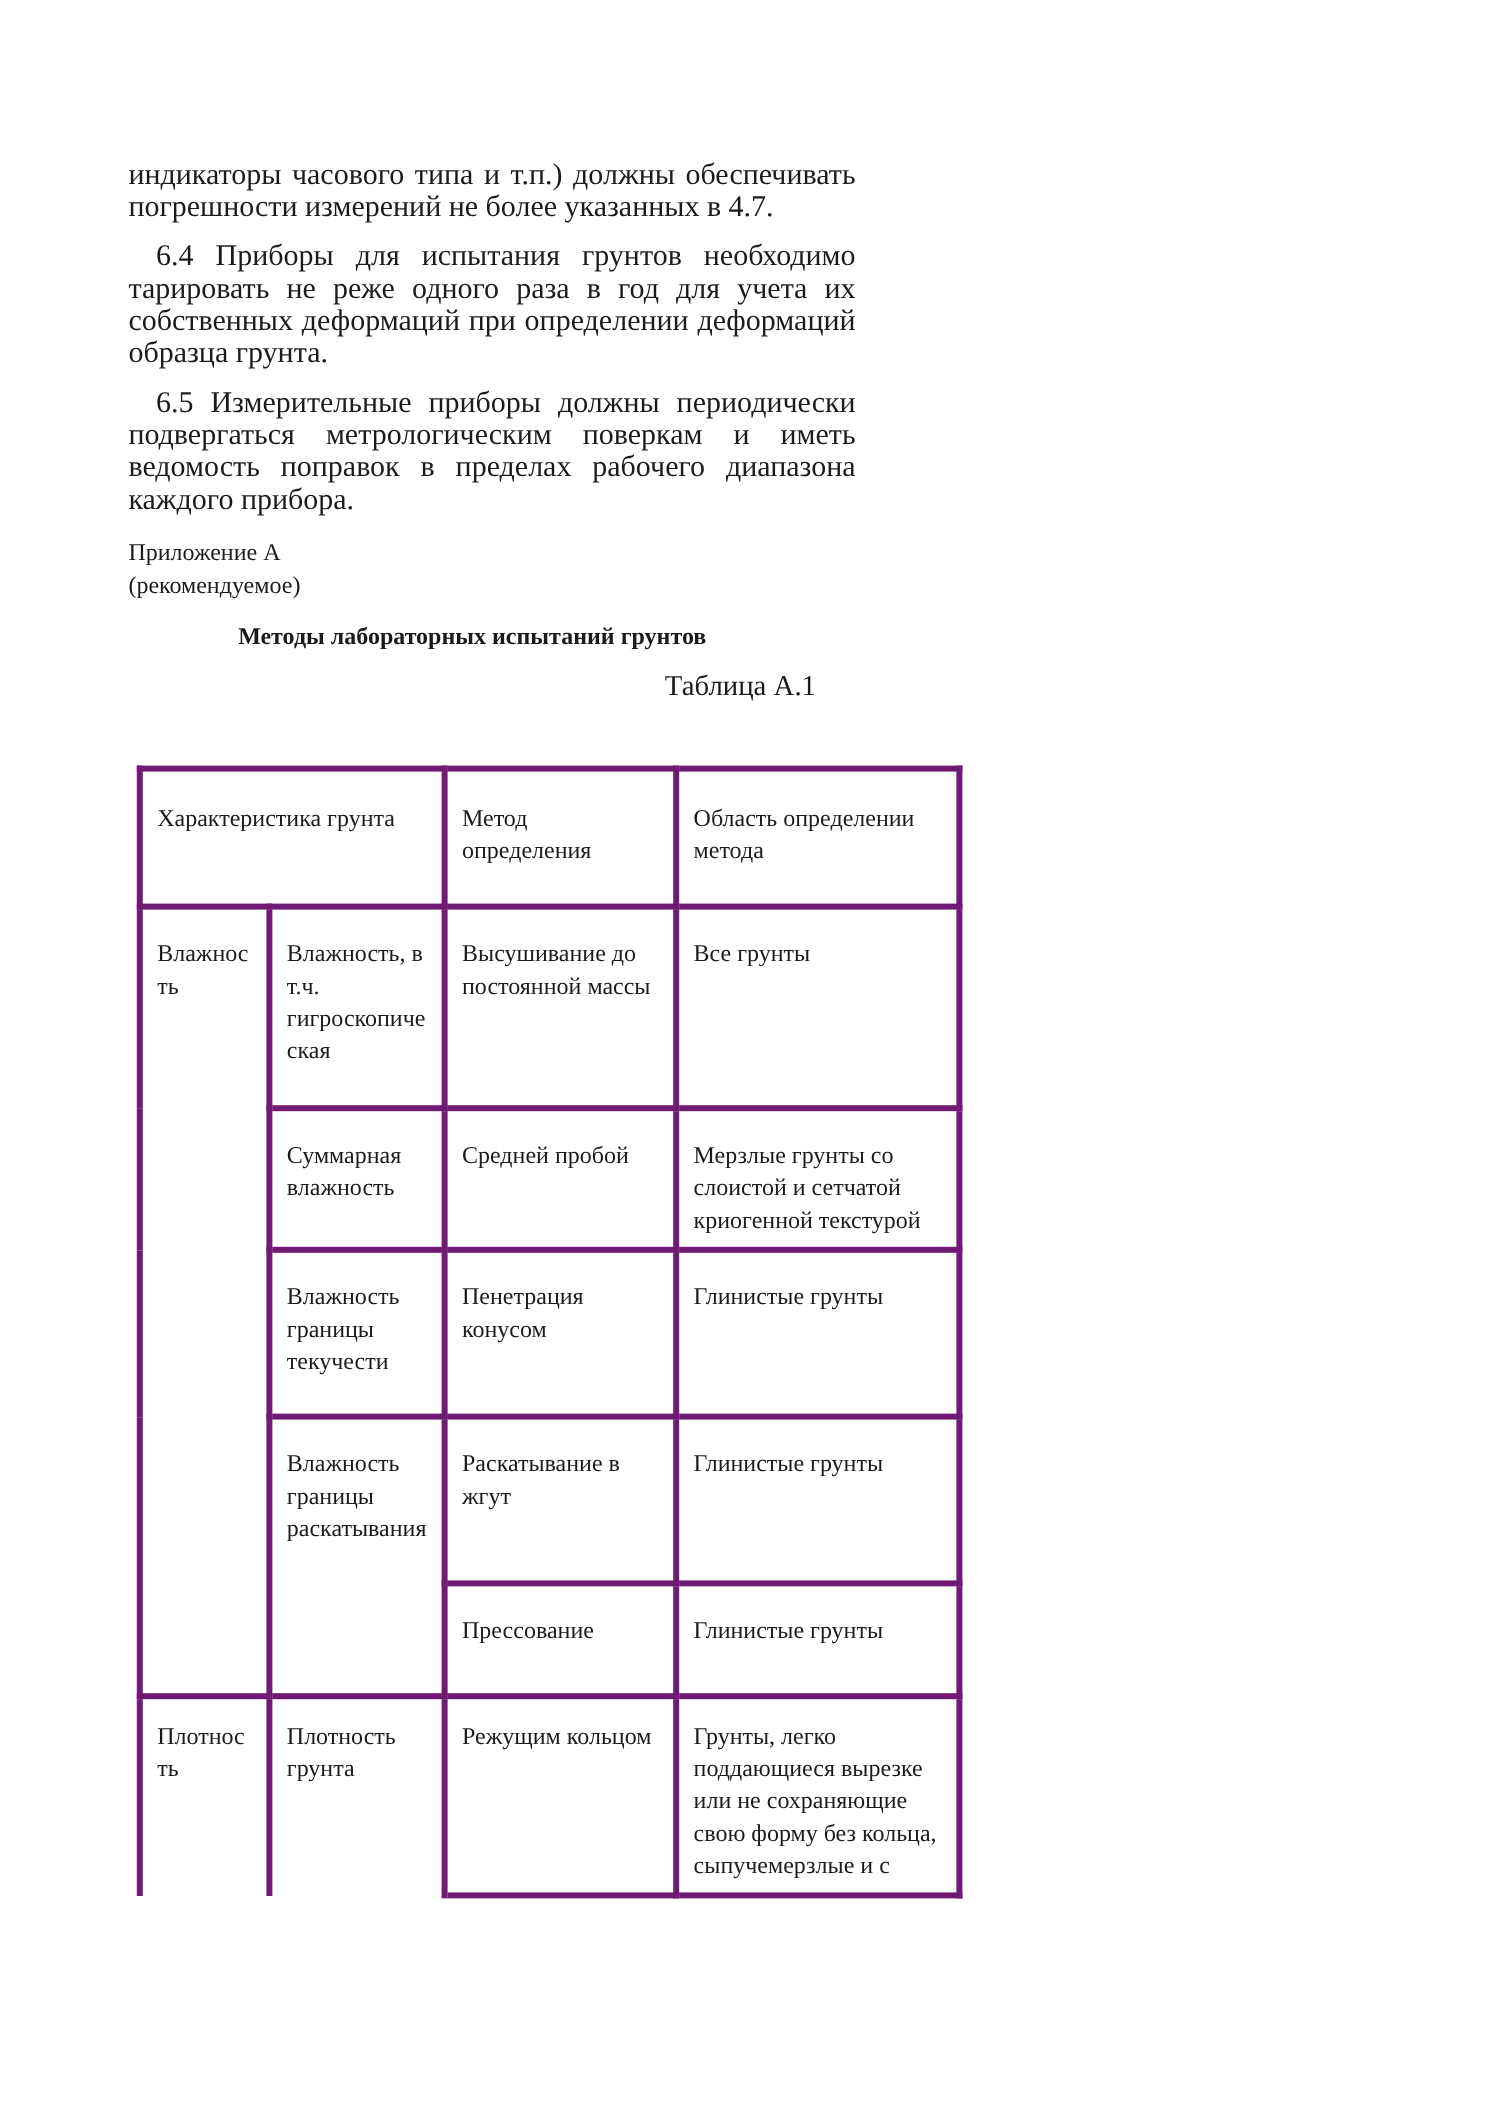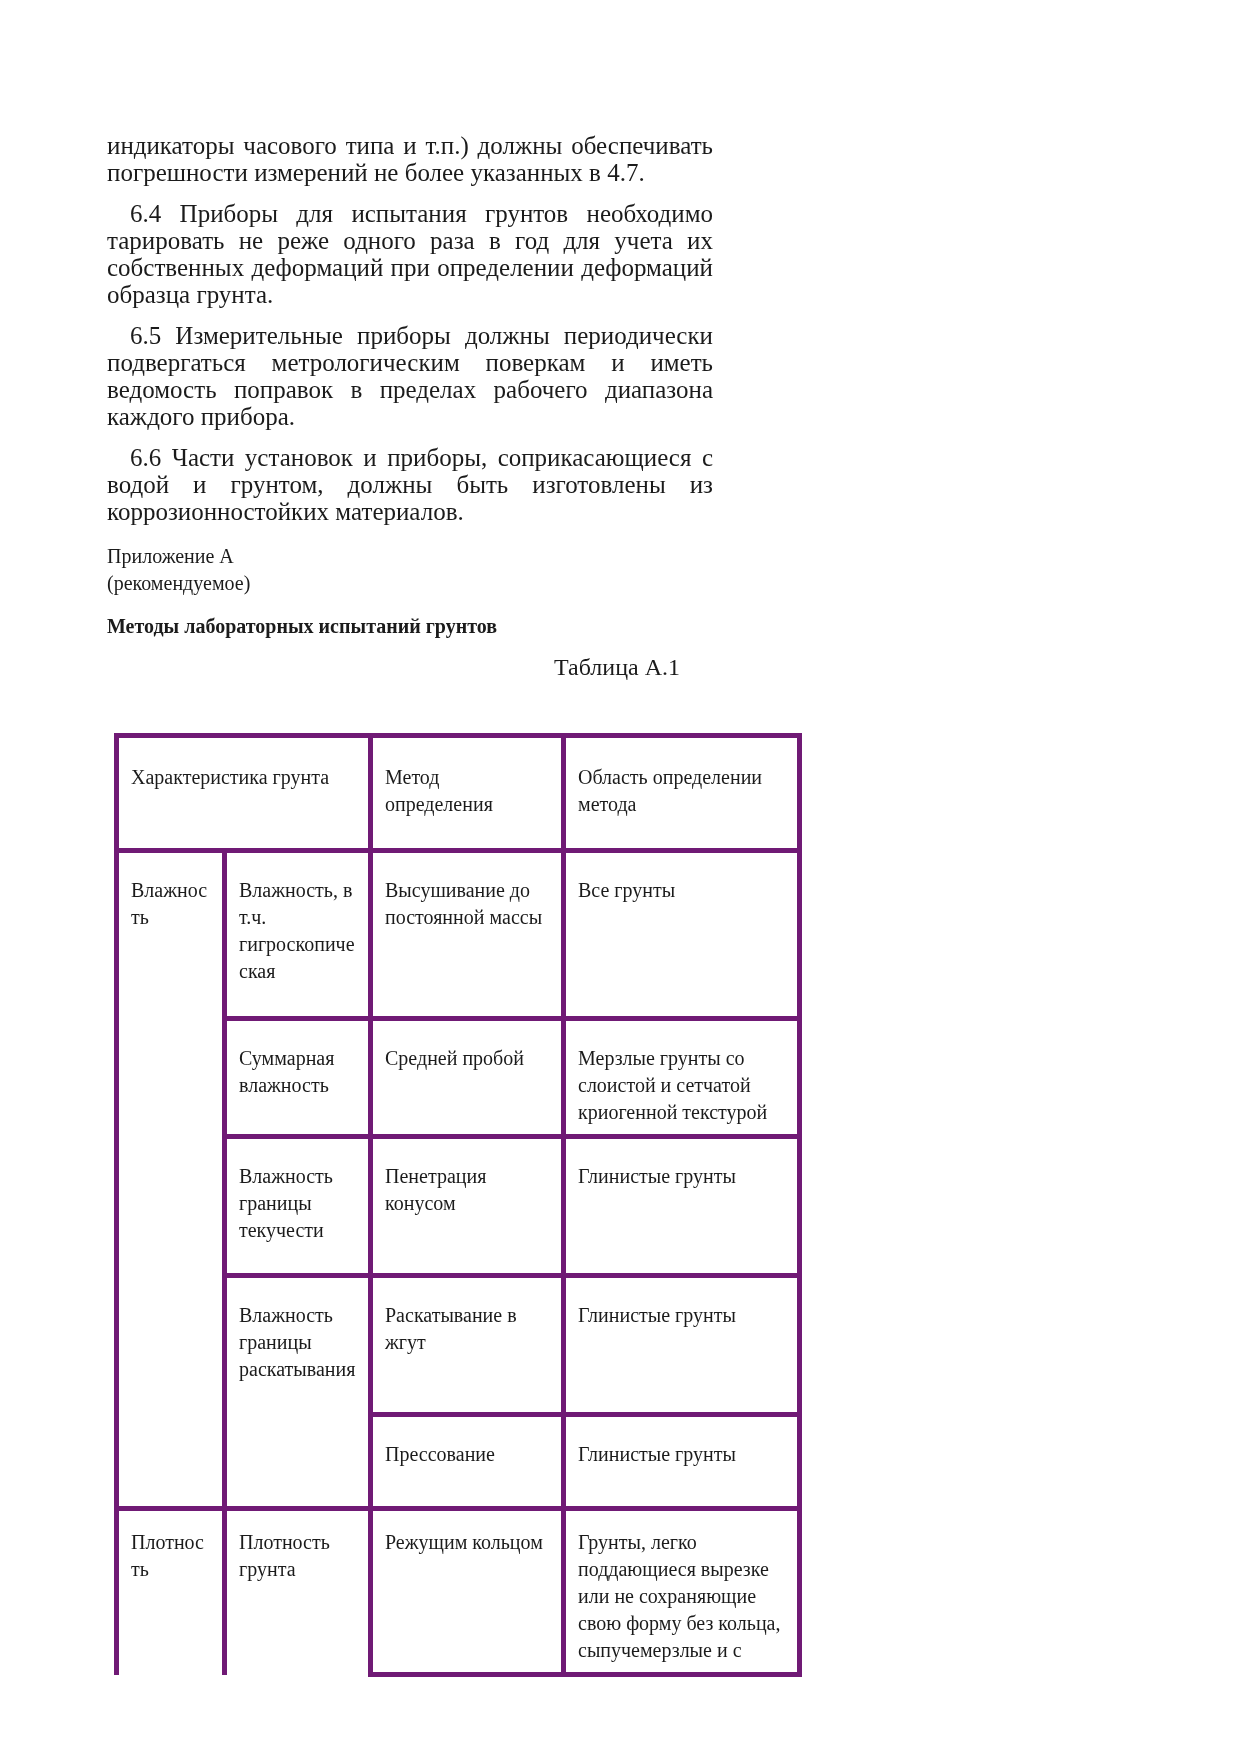--- a/index.html
+++ b/index.html
@@ -28,21 +28,21 @@
     margin-top: 18px;
     font-size: 20px;
     line-height: 27px;
   }
   .doc-title {
     width: 573px;
     margin-top: 16px;
     font-size: 20px;
     line-height: 27px;
     font-weight: bold;
-    text-align: left;
+    text-align: center;
   }
   .table-caption {
     width: 573px;
     margin-top: 14px;
     font-size: 24px;
     line-height: 27px;
     text-align: right;
   }
 
   table.methods {
@@ -66,21 +66,20 @@
 </style>
 </head>
 <body>
 
 <div class="content">
 
   <div class="textblock">
     <p>индикаторы часового типа и т.п.) должны обеспечивать погрешности измерений не более указанных в 4.7.</p>
     <p class="indent">6.4 Приборы для испытания грунтов необходимо тарировать не реже одного раза в год для учета их собственных деформаций при определении деформаций образца грунта.</p>
     <p class="indent">6.5 Измерительные приборы должны периодически подвергаться метрологическим поверкам и иметь ведомость поправок в пределах рабочего диапазона каждого прибора.</p>
-    <p class="indent">6.6 Части установок и приборы, соприкасающиеся с водой и грунтом, должны быть изготовлены из коррозионностойких материалов.</p>
   </div>
 
   <div class="appendix">
     <div>Приложение А</div>
     <div>(рекомендуемое)</div>
   </div>
 
   <div class="doc-title">Методы лабораторных испытаний грунтов</div>
 
   <div class="table-caption">Таблица А.1</div>

